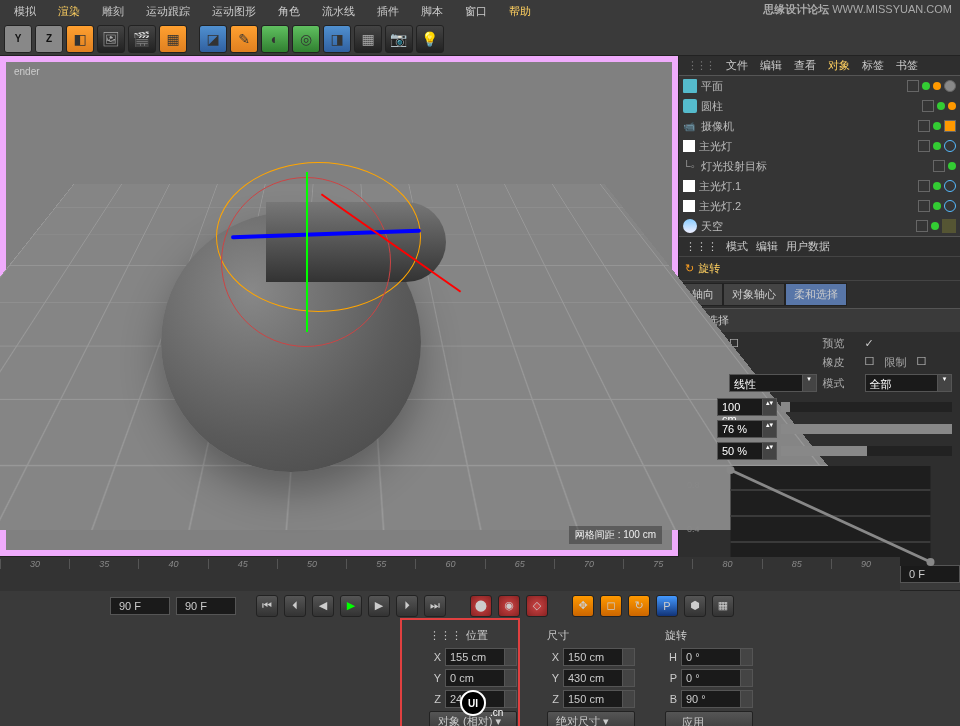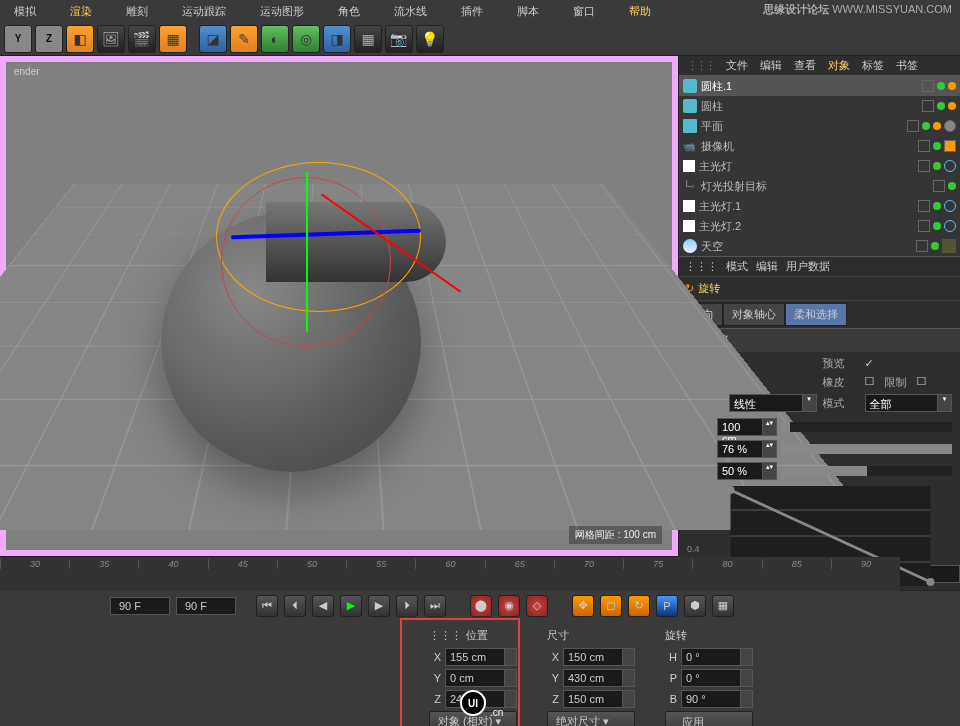--- a/index.html
+++ b/index.html
@@ -1,19 +1,19 @@
 <!DOCTYPE html>
 <html><head>
 <meta charset="utf-8">
 <style>
 * { margin: 0; padding: 0; box-sizing: border-box; font-family: "Microsoft YaHei", Arial, sans-serif; }
 body { background: #000; color: #ccc; font-size: 11px; width: 960px; height: 726px; position: relative; overflow: hidden; }
 .watermark { position: absolute; top: 2px; right: 8px; color: #aaa; font-size: 11px; z-index: 100; }
 .watermark .cn { font-weight: bold; }
-.menubar { background: #3a3a3a; height: 22px; display: flex; align-items: center; padding: 0 6px; gap: 18px; }
+.menubar { background: #3a3a3a; height: 22px; display: flex; align-items: center; padding: 0 6px; gap: 6px; }
 .menubar span { padding: 3px 8px; color: #ccc; cursor: default; }
 .menubar span:nth-child(2) { color: #ffd060; }
 .menubar span:nth-child(11) { color: #ffd060; }
 .toolbar { background: #3a3a3a; height: 34px; display: flex; align-items: center; padding: 2px 4px; gap: 3px; border-bottom: 1px solid #222; }
 .tool-btn { width: 28px; height: 28px; background: linear-gradient(#5a5a5a,#3a3a3a); border: 1px solid #222; border-radius: 3px; display: flex; align-items: center; justify-content: center; font-size: 14px; color: #333; }
 .tool-btn.yz { background: #888; color: #111; font-weight: bold; font-size: 10px; }
 .tool-btn.orange { background: linear-gradient(#ffa030,#e08020); }
 .tool-btn.blue { background: linear-gradient(#5090d0,#3060a0); }
 .tool-btn.green { background: linear-gradient(#60c060,#308030); }
 .tool-btn.dark { background: linear-gradient(#444,#222); color: #aaa; }
@@ -156,46 +156,37 @@
     <div class="obj-tabs">
       <span class="grip">⋮⋮⋮</span>
       <span>文件</span>
       <span>编辑</span>
       <span>查看</span>
       <span class="active">对象</span>
       <span>标签</span>
       <span>书签</span>
     </div>
     <div class="obj-list">
-      <div class="obj-row sel">
-          <span class="obj-ico cyl"></span>
-          <span class="obj-name">圆柱.1</span>
+      <div class="obj-row">
+          <span class="obj-ico plane"></span>
+          <span class="obj-name">平面</span>
           <span class="obj-flags">
             <span class="square"></span>
             <span class="dot g"></span>
             <span class="dot o"></span>
+            <span class="square" style="background:#888;border-radius:50%"></span>
           </span>
         </div>
       <div class="obj-row">
           <span class="obj-ico cyl"></span>
           <span class="obj-name">圆柱</span>
           <span class="obj-flags">
             <span class="square"></span>
             <span class="dot g"></span>
             <span class="dot o"></span>
-          </span>
-        </div>
-      <div class="obj-row">
-          <span class="obj-ico plane"></span>
-          <span class="obj-name">平面</span>
-          <span class="obj-flags">
-            <span class="square"></span>
-            <span class="dot g"></span>
-            <span class="dot o"></span>
-            <span class="square" style="background:#888;border-radius:50%"></span>
           </span>
         </div>
       <div class="obj-row">
           <span class="obj-ico cam">📹</span>
           <span class="obj-name">摄像机</span>
           <span class="obj-flags">
             <span class="square"></span>
             <span class="dot g"></span>
             <span class="square o"></span>
           </span>

